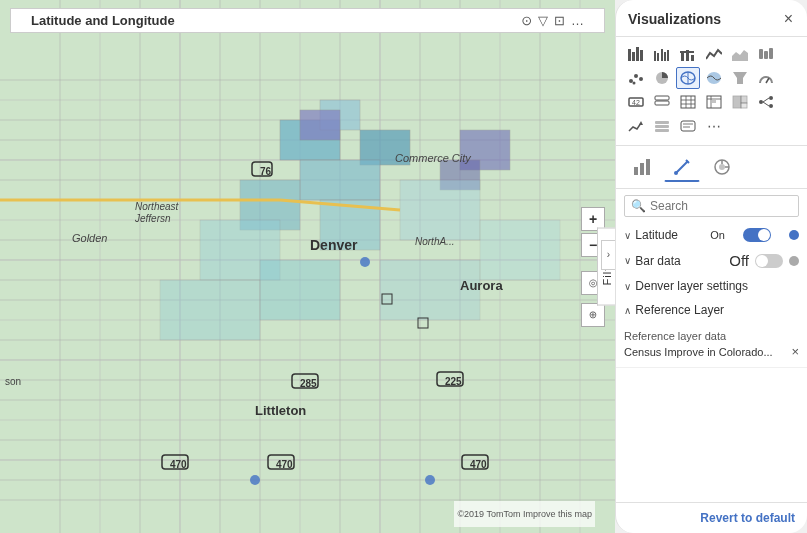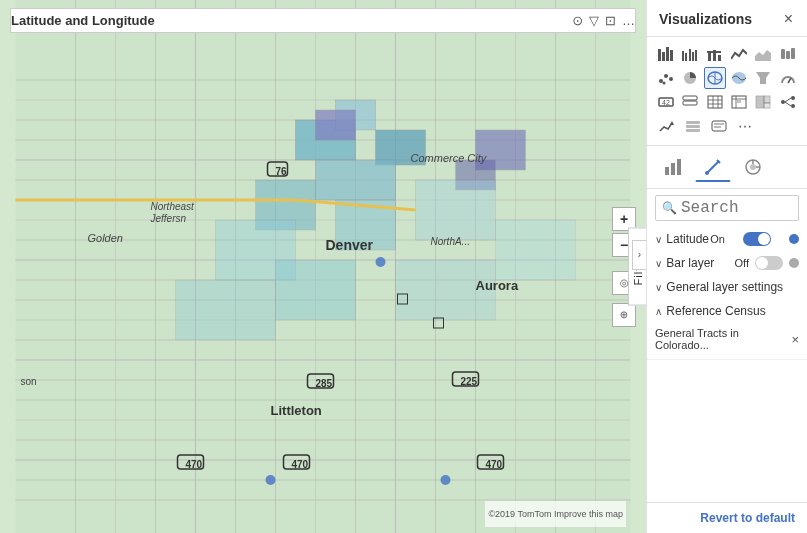--- a/index.html
+++ b/index.html
@@ -21,21 +21,21 @@
       overflow: hidden;
     }
 
     .map-title-bar {
       position: absolute;
       top: 8px;
       left: 10px;
       right: 10px;
       background: white;
       border: 1px solid #ccc;
-      padding: 4px 0;
+      padding: 4px 20px;
       display: flex;
       align-items: center;
       justify-content: space-between;
       z-index: 10;
     }
 
     .map-title {
       font-size: 13px;
       font-weight: 600;
       color: #333;
@@ -89,26 +89,27 @@
       display: flex;
       align-items: center;
       justify-content: center;
       cursor: pointer;
       font-size: 10px;
       color: #555;
     }
 
     
     .right-panel {
-      width: 161px;
+      width: 192px;
       background: white;
       border-left: 1px solid #e0e0e0;
       display: flex;
       flex-direction: column;
       overflow: hidden;
+      border-radius: 18px;
     }
 
     .panel-header {
       display: flex;
       align-items: center;
       justify-content: space-between;
       padding: 10px 12px 8px;
       border-bottom: 1px solid #e0e0e0;
     }
 
@@ -188,25 +189,24 @@
 
     .search-icon-span {
       color: #888;
       margin-right: 4px;
       font-size: 12px;
     }
 
     .search-input {
       border: none;
       outline: none;
-      font-size: 16px;
+      font-size: 12px;
       color: #000000;
       width: 100%;
       background: transparent;
-      font-family: Liberation Mono, monospace;
     }
 
     
     .settings-area {
       flex: 1;
       overflow-y: auto;
       font-size: 12px;
     }
 
     .section-header {
@@ -657,43 +657,44 @@
         <span style="font-size:11px;color:#333;">On</span>
         <div class="toggle-track on">
           <div class="toggle-thumb"></div>
         </div>
         <div class="toggle-dot" style="background:#4472c4;width:10px;height:10px;border-radius:50%;"></div>
       </div>
     </div>
 
     <div class="section-header">
       <span class="chevron">∨</span>
-      <span class="section-label">Bar layer</span>
+      <span class="section-label">Bar data</span>
       <div style="margin-left:auto;display:flex;align-items:center;gap:6px;">
-        <span style="font-size:11px;color:#333;">Off</span>
+        <span style="font-size:15px;color:#333;">Off</span>
         <div class="toggle-track">
           <div class="toggle-thumb"></div>
         </div>
         <div style="width:10px;height:10px;border-radius:50%;background:#aaa;"></div>
       </div>
     </div>
 
     <div class="section-header">
       <span class="chevron">∨</span>
-      <span class="section-label">General layer settings</span>
+      <span class="section-label">Denver layer settings</span>
     </div>
 
     <div>
       <div class="section-header">
         <span class="chevron">∧</span>
-        <span class="section-label">Reference Census</span>
+        <span class="section-label">Reference Layer</span>
       </div>
       <div class="section-content">
+        <div class="ref-layer-label">Reference layer data</div>
         <div class="ref-layer-value">
-          <span>General Tracts in Colorado...</span>
+          <span>Census Improve in Colorado...</span>
           <span class="ref-close">×</span>
         </div>
       </div>
     </div>
 
   </div>
 
   <div class="revert-area">
     <button class="revert-btn">Revert to default</button>
   </div>

